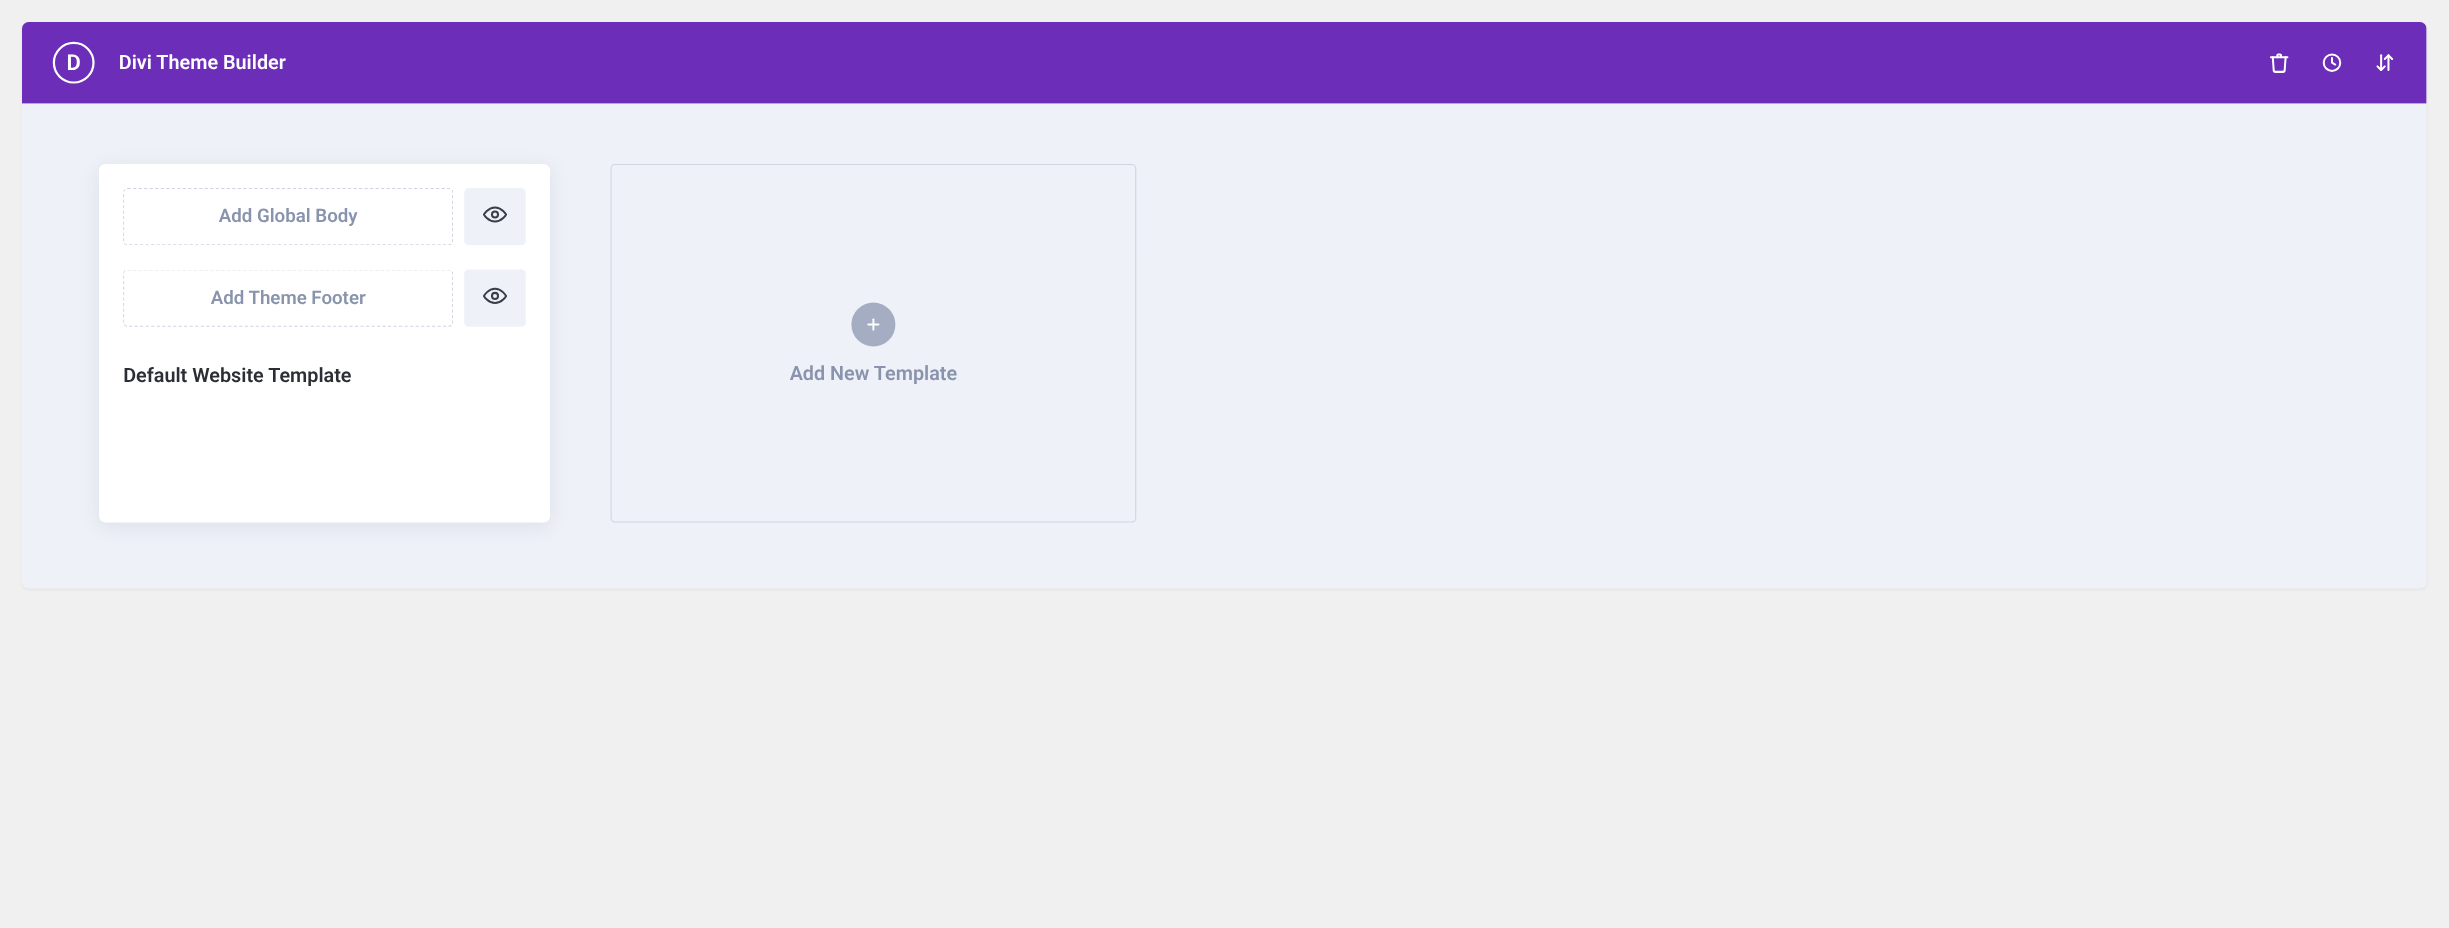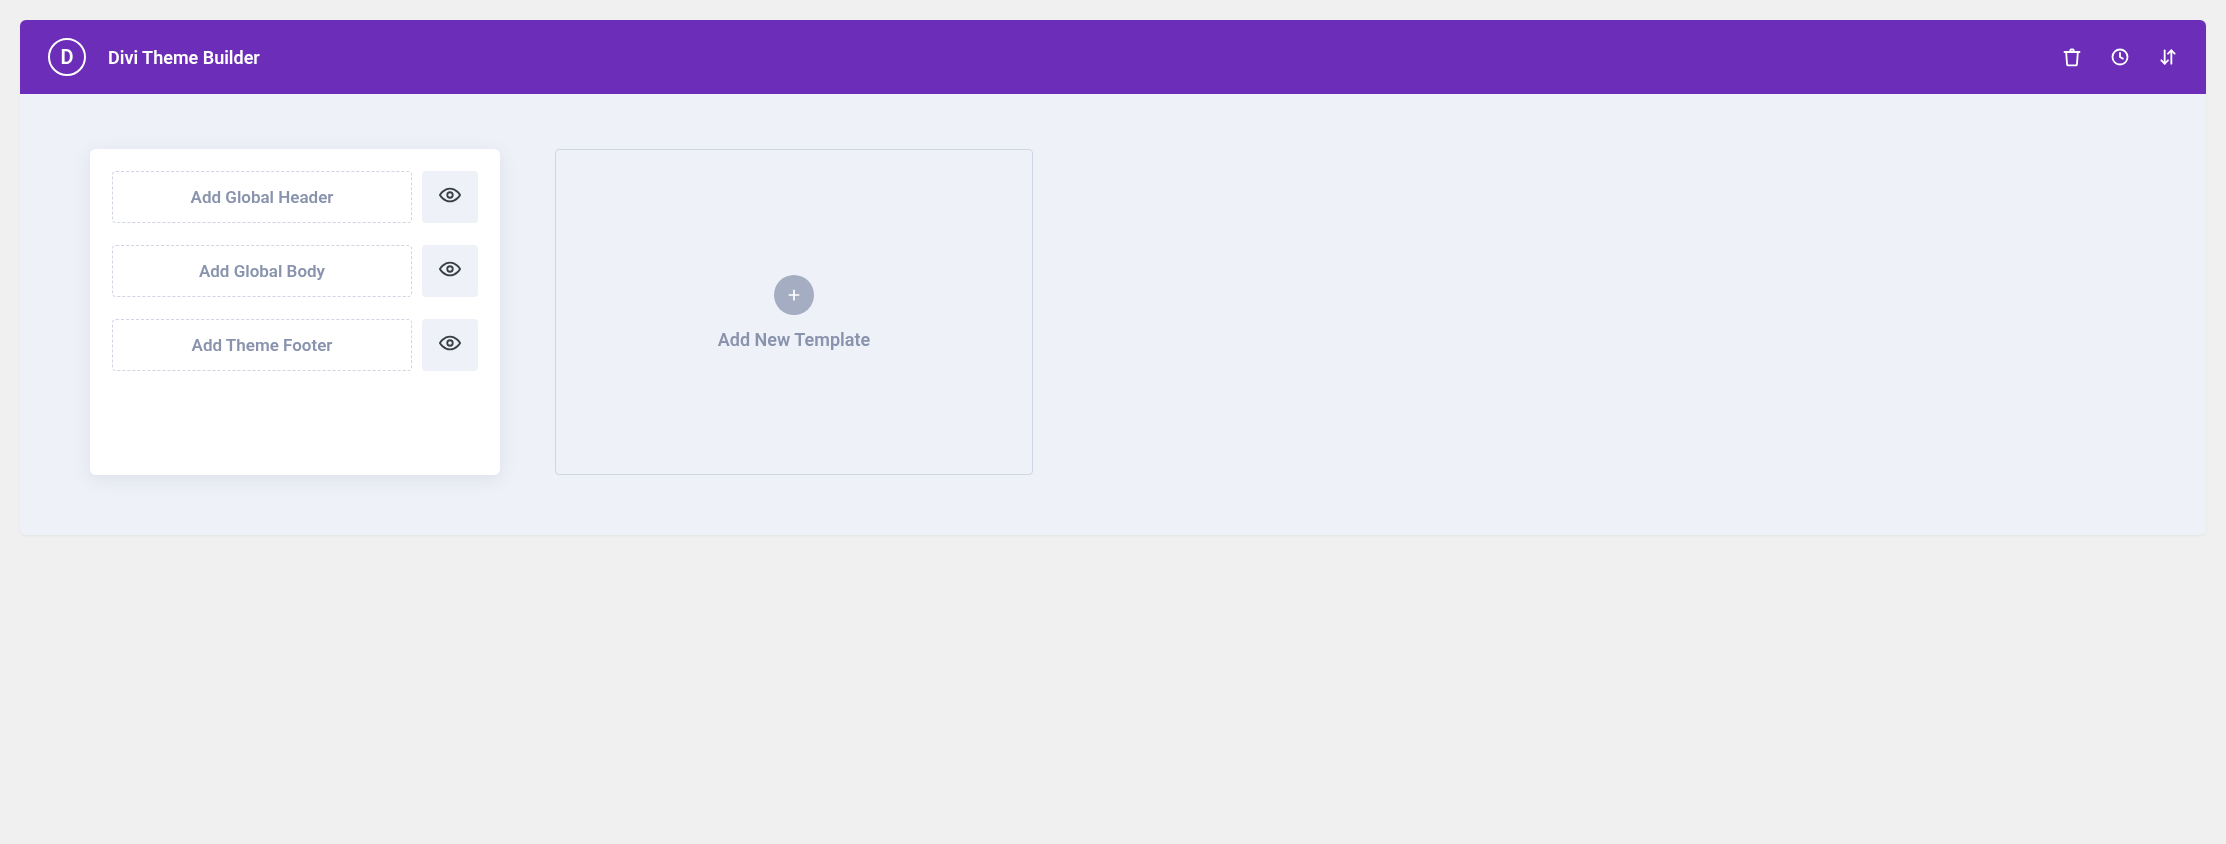--- a/index.html
+++ b/index.html
@@ -151,57 +151,45 @@
             <polyline points="12 8 16 4 20 8"></polyline>
           </svg>
       </span>
     </div>
   </div>
 
   <div class="body">
     <div class="card">
       <div class="slot-row">
         <div class="dashed">
-          <span>Add Global Header</span>
+          <span>Add Global Body</span>
         </div>
         <div class="vis-btn">
           <span>
             <svg width="22" height="22" viewBox="0 0 24 24" fill="none" stroke="#3a3f47" stroke-width="2" stroke-linecap="round" stroke-linejoin="round">
                 <path d="M1 12s4-7 11-7 11 7 11 7-4 7-11 7S1 12 1 12z"></path>
                 <circle cx="12" cy="12" r="3"></circle>
               </svg>
           </span>
         </div>
       </div>
       <div class="slot-row">
         <div class="dashed">
-          <span>Add Global Body</span>
+          <span>Add Theme Footer</span>
         </div>
         <div class="vis-btn">
           <span>
             <svg width="22" height="22" viewBox="0 0 24 24" fill="none" stroke="#3a3f47" stroke-width="2" stroke-linecap="round" stroke-linejoin="round">
                 <path d="M1 12s4-7 11-7 11 7 11 7-4 7-11 7S1 12 1 12z"></path>
                 <circle cx="12" cy="12" r="3"></circle>
               </svg>
           </span>
         </div>
       </div>
-      <div class="slot-row">
-        <div class="dashed">
-          <span>Add Theme Footer</span>
-        </div>
-        <div class="vis-btn">
-          <span>
-            <svg width="22" height="22" viewBox="0 0 24 24" fill="none" stroke="#3a3f47" stroke-width="2" stroke-linecap="round" stroke-linejoin="round">
-                <path d="M1 12s4-7 11-7 11 7 11 7-4 7-11 7S1 12 1 12z"></path>
-                <circle cx="12" cy="12" r="3"></circle>
-              </svg>
-          </span>
-        </div>
-      </div>
+      <div class="card-title">Default Website Template</div>
     </div>
 
     <div class="add-card">
       <div class="plus-circle">
         <svg width="16" height="16" viewBox="0 0 24 24" fill="none" stroke="#fff" stroke-width="2.6" stroke-linecap="round">
             <line x1="12" y1="5" x2="12" y2="19"></line>
             <line x1="5" y1="12" x2="19" y2="12"></line>
           </svg>
       </div>
       <div class="add-label">Add New Template</div>

